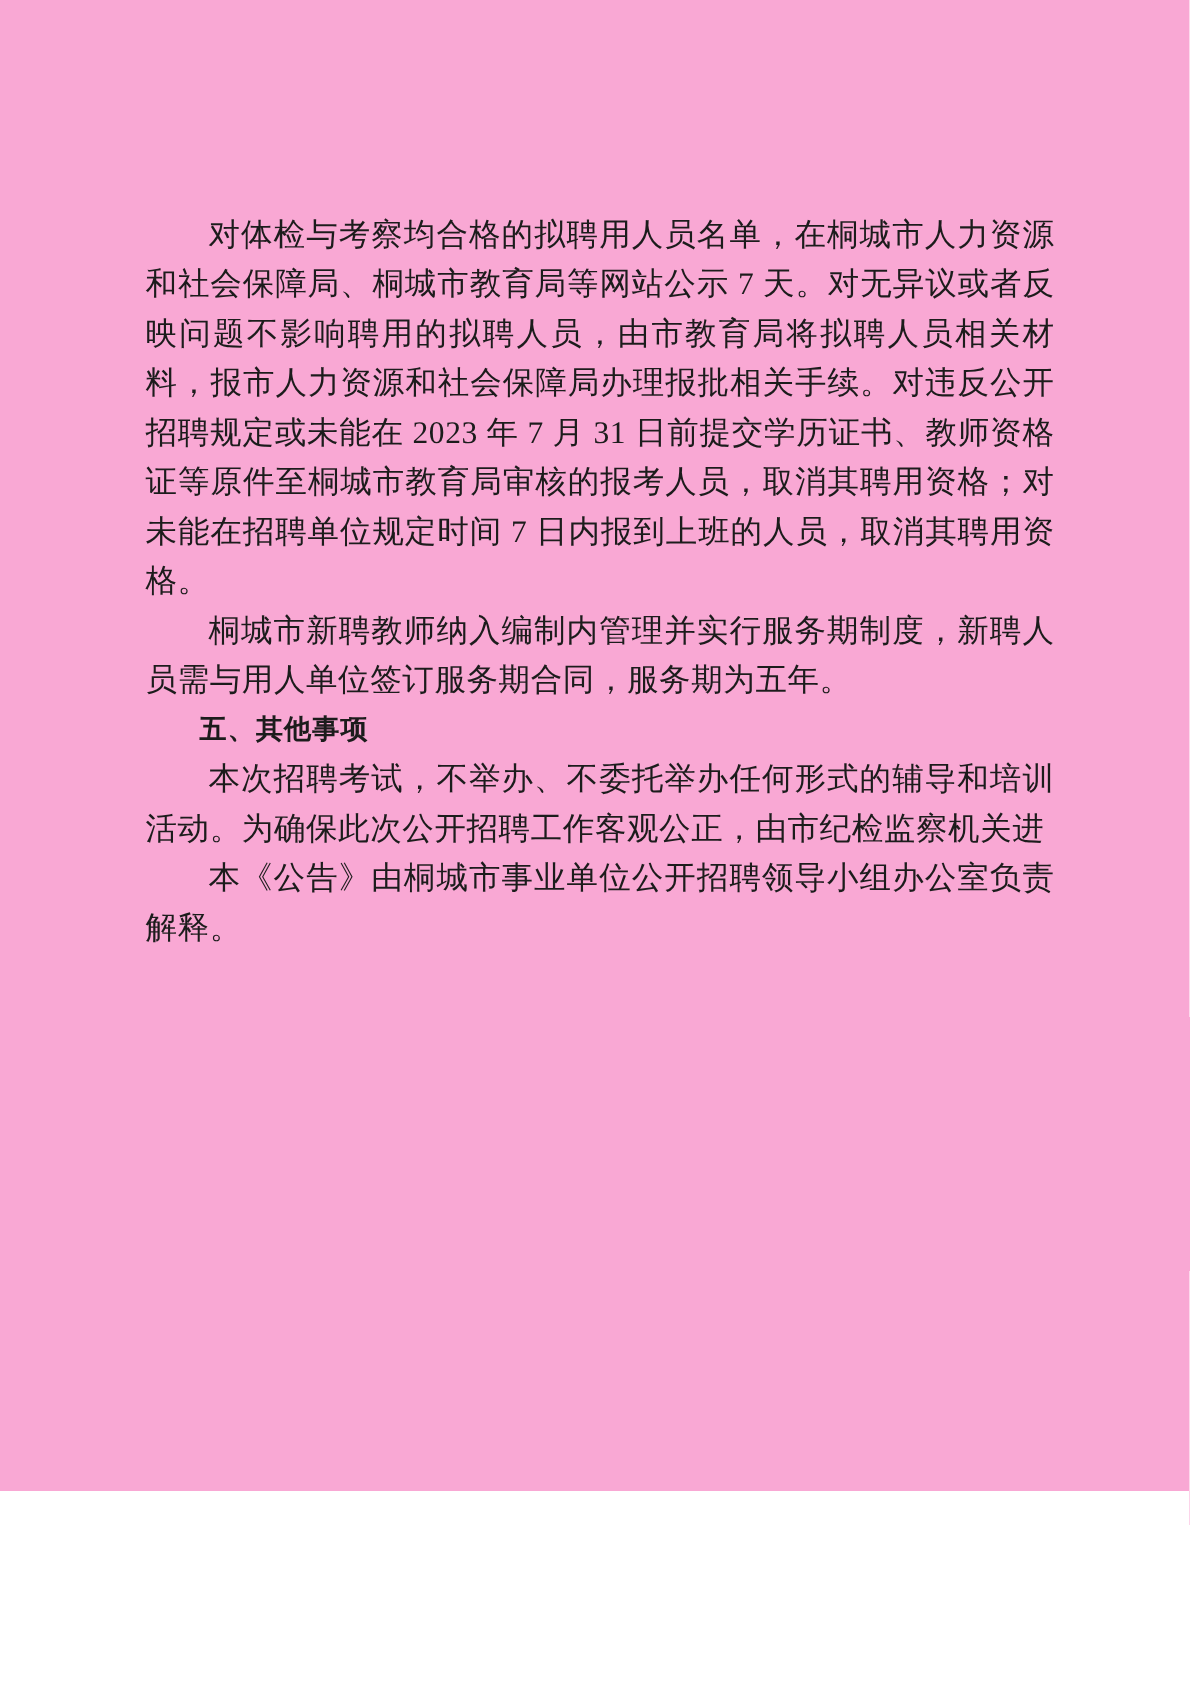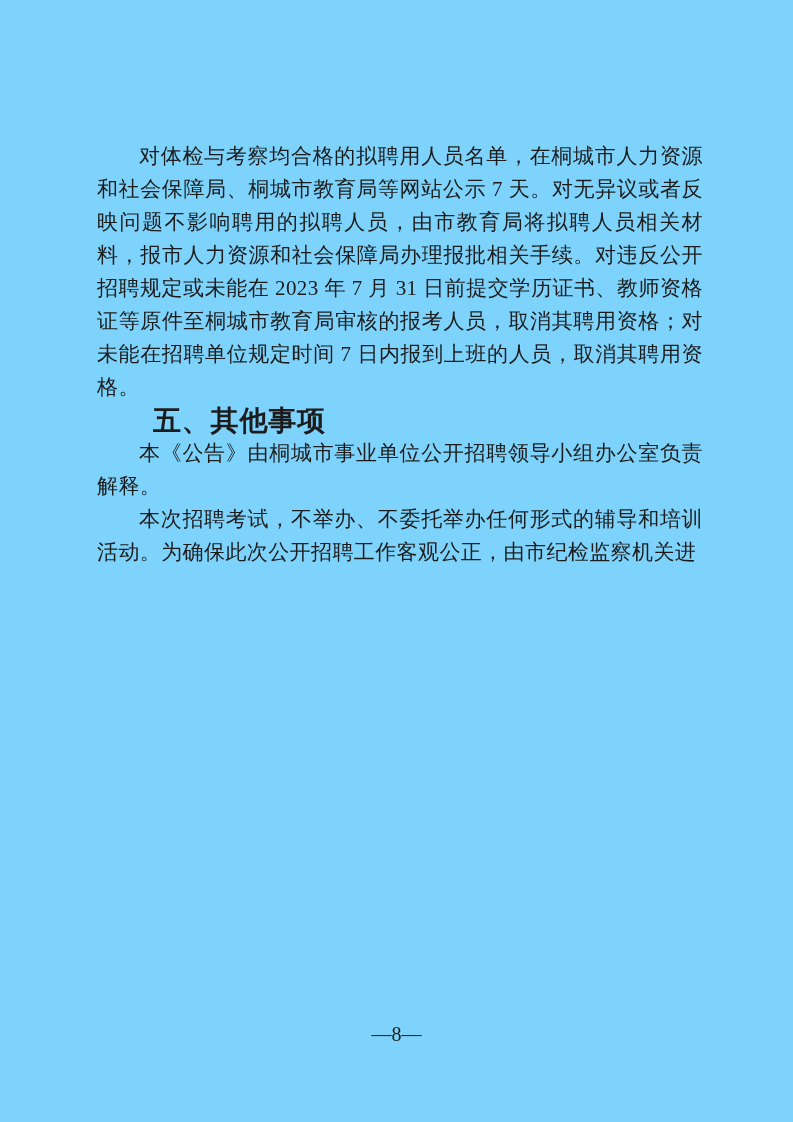--- a/index.html
+++ b/index.html
@@ -3,22 +3,22 @@
   <meta charset="utf-8">
   <style>
     html, body {
       margin: 0;
       padding: 0;
       background: #ffffff;
     }
     .page {
       position: relative;
       width: 793px;
-      height: 1122px;
-      background: #7dd3fc;
+      height: 994px;
+      background: #f9a8d4;
       overflow: hidden;
       font-family: "Liberation Serif", "DejaVu Serif", serif;
       color: #1c1c1c;
     }
     .content {
       position: absolute;
       left: 97px;
       top: 140px;
       width: 606px;
     }
@@ -26,21 +26,21 @@
       margin: 0;
       font-size: 21px;
       line-height: 33px;
       text-align: justify;
       text-indent: 2em;
       letter-spacing: 0.4px;
       word-break: break-all;
     }
     .heading {
       margin: 0;
-      font-size: 28px;
+      font-size: 18px;
       line-height: 33px;
       font-weight: 700;
       text-indent: 2em;
       font-family: "Liberation Sans", "DejaVu Sans", sans-serif;
       letter-spacing: 0.8px;
     }
     .footer {
       position: absolute;
       left: 0;
       top: 1022px;
@@ -51,18 +51,19 @@
       color: #1c1c1c;
       font-family: "Liberation Serif", "DejaVu Serif", serif;
     }
   </style>
 </head>
 <body>
 
 <div class="page">
   <div class="content">
     <p class="para">对体检与考察均合格的拟聘用人员名单，在桐城市人力资源和社会保障局、桐城市教育局等网站公示 7 天。对无异议或者反映问题不影响聘用的拟聘人员，由市教育局将拟聘人员相关材料，报市人力资源和社会保障局办理报批相关手续。对违反公开招聘规定或未能在 2023 年 7 月 31 日前提交学历证书、教师资格证等原件至桐城市教育局审核的报考人员，取消其聘用资格；对未能在招聘单位规定时间 7 日内报到上班的人员，取消其聘用资格。</p>
+    <p class="para">桐城市新聘教师纳入编制内管理并实行服务期制度，新聘人员需与用人单位签订服务期合同，服务期为五年。</p>
     <p class="heading">五、其他事项</p>
+    <p class="para">本次招聘考试，不举办、不委托举办任何形式的辅导和培训活动。为确保此次公开招聘工作客观公正，由市纪检监察机关进</p>
     <p class="para">本《公告》由桐城市事业单位公开招聘领导小组办公室负责解释。</p>
-    <p class="para">本次招聘考试，不举办、不委托举办任何形式的辅导和培训活动。为确保此次公开招聘工作客观公正，由市纪检监察机关进</p>
   </div>
   <div class="footer">—8—</div>
 </div>
 
 </body></html>

